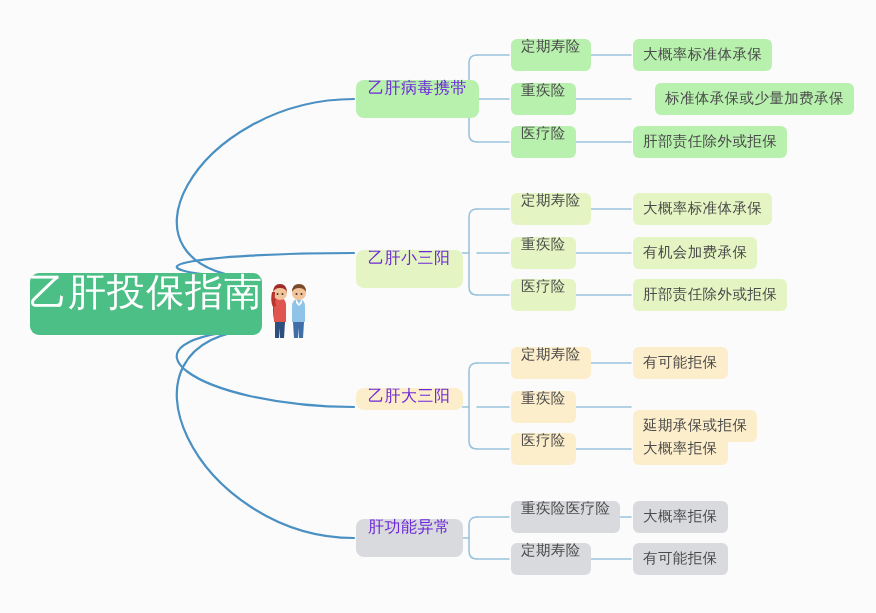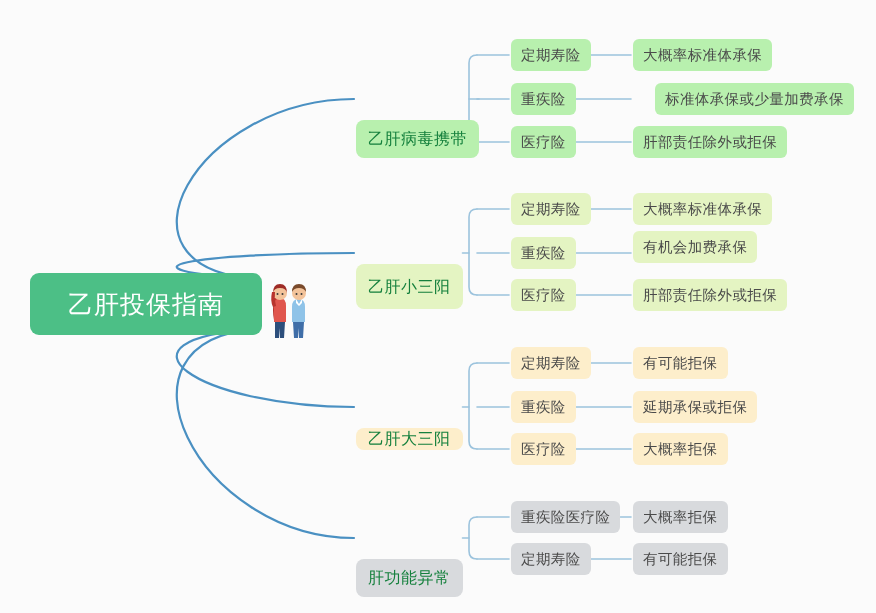--- a/index.html
+++ b/index.html
@@ -18,43 +18,42 @@
   #edges {
     position: absolute;
     left: 0; top: 0;
     width: 876px;
     height: 613px;
     pointer-events: none;
   }
   .node {
     position: absolute;
     display: flex;
-    align-items: center;
+    align-items: flex-start;
     justify-content: center;
     box-sizing: border-box;
     white-space: nowrap;
     line-height: 1;
   }
   
   .node.root {
     border-radius: 9px;
     color: #ffffff;
-    font-size: 25px;
+    font-size: 38px;
     letter-spacing: 1px;
     padding: 0 14px;
     background: #4cbf86;
   }
   
   .node.l1 {
     border-radius: 8px;
     font-size: 16px;
     letter-spacing: .5px;
     padding: 0 12px;
-    color: #15803d;
-    margin-top: 40px;
+    color: #6d28d9;
   }
   
   .node.l2 {
     border-radius: 6px;
     font-size: 14.5px;
     letter-spacing: .4px;
     padding: 0 10px;
     color: #4a4a4a;
   }
   
@@ -164,54 +163,54 @@
     </div>
     <div class="node l3 g-mint" style="left: 633px; top: 83px; height: 32px; margin-left: 22px;">
       <span>标准体承保或少量加费承保</span>
     </div>
     <div class="node l2 g-mint" style="left: 511px; top: 126px; height: 32px;">
       <span>医疗险</span>
     </div>
     <div class="node l3 g-mint" style="left: 633px; top: 126px; height: 32px;">
       <span>肝部责任除外或拒保</span>
     </div>
-    <div class="node l1 g-lime" style="left: 356px; top: 224px; height: 45px;">
+    <div class="node l1 g-lime" style="left: 356px; top: 250px; height: 38px;">
       <span>乙肝小三阳</span>
     </div>
     <div class="node l2 g-lime" style="left: 511px; top: 193px; height: 32px;">
       <span>定期寿险</span>
     </div>
     <div class="node l3 g-lime" style="left: 633px; top: 193px; height: 32px;">
       <span>大概率标准体承保</span>
     </div>
     <div class="node l2 g-lime" style="left: 511px; top: 237px; height: 32px;">
       <span>重疾险</span>
     </div>
-    <div class="node l3 g-lime" style="left: 633px; top: 231px; height: 32px;">
+    <div class="node l3 g-lime" style="left: 633px; top: 237px; height: 32px;">
       <span>有机会加费承保</span>
     </div>
     <div class="node l2 g-lime" style="left: 511px; top: 279px; height: 32px;">
       <span>医疗险</span>
     </div>
     <div class="node l3 g-lime" style="left: 633px; top: 279px; height: 32px;">
       <span>肝部责任除外或拒保</span>
     </div>
     <div class="node l1 g-cream" style="left: 356px; top: 388px; height: 22px;">
       <span>乙肝大三阳</span>
     </div>
     <div class="node l2 g-cream" style="left: 511px; top: 347px; height: 32px;">
       <span>定期寿险</span>
     </div>
     <div class="node l3 g-cream" style="left: 633px; top: 347px; height: 32px;">
       <span>有可能拒保</span>
     </div>
     <div class="node l2 g-cream" style="left: 511px; top: 391px; height: 32px;">
       <span>重疾险</span>
     </div>
-    <div class="node l3 g-cream" style="left: 633px; top: 391px; height: 32px;">
+    <div class="node l3 g-cream" style="left: 633px; top: 410px; height: 32px;">
       <span>延期承保或拒保</span>
     </div>
     <div class="node l2 g-cream" style="left: 511px; top: 433px; height: 32px;">
       <span>医疗险</span>
     </div>
     <div class="node l3 g-cream" style="left: 633px; top: 433px; height: 32px;">
       <span>大概率拒保</span>
     </div>
     <div class="node l2 g-grey" style="left: 511px; top: 501px; height: 32px;">
       <span>重疾险医疗险</span>

